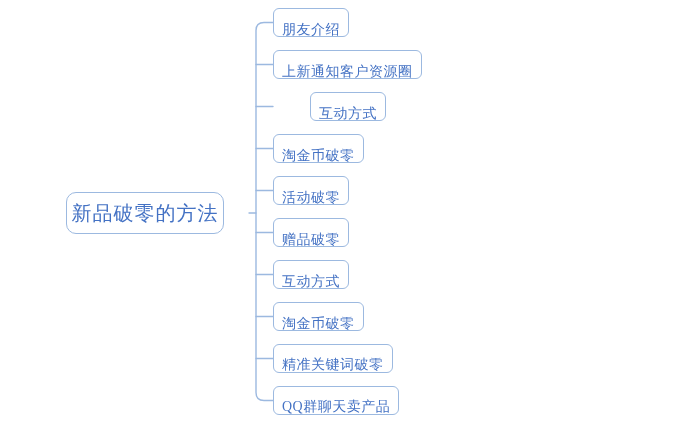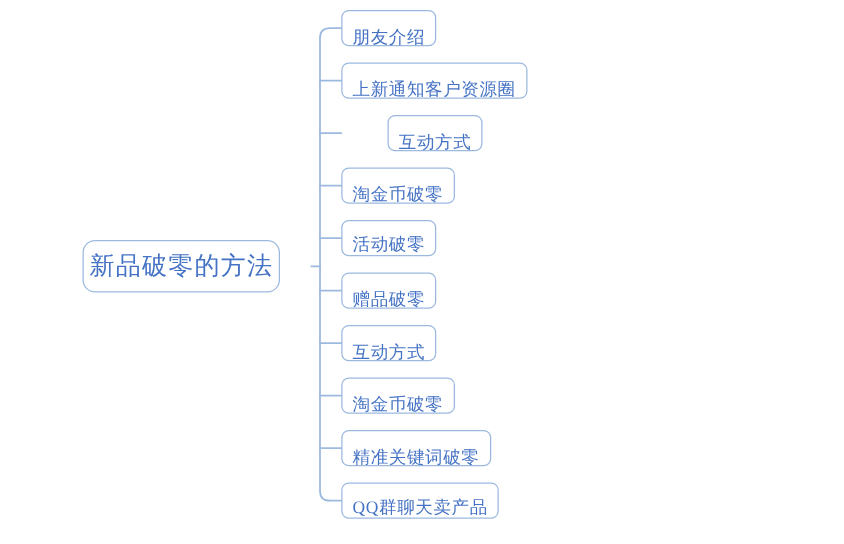--- a/index.html
+++ b/index.html
@@ -105,33 +105,33 @@
       </div>
       <div class="branch-node" style="top: 50px;">
         <span class="branch-label">上新通知客户资源圈</span>
       </div>
       <div class="branch-node" style="top: 92px; margin-left: 37px;">
         <span class="branch-label">互动方式</span>
       </div>
       <div class="branch-node" style="top: 134px;">
         <span class="branch-label">淘金币破零</span>
       </div>
-      <div class="branch-node" style="top: 176px; font-family: Liberation Mono, monospace;">
+      <div class="branch-node" style="top: 176px;">
         <span class="branch-label">活动破零</span>
       </div>
       <div class="branch-node" style="top: 218px;">
         <span class="branch-label">赠品破零</span>
       </div>
       <div class="branch-node" style="top: 260px;">
         <span class="branch-label">互动方式</span>
       </div>
       <div class="branch-node" style="top: 302px;">
         <span class="branch-label">淘金币破零</span>
       </div>
-      <div class="branch-node" style="top: 344px;">
+      <div class="branch-node" style="top: 344px; font-family: Liberation Serif, serif;">
         <span class="branch-label">精准关键词破零</span>
       </div>
       <div class="branch-node" style="top: 386px; font-family: Liberation Serif, serif;">
         <span class="branch-label">QQ群聊天卖产品</span>
       </div>
     </div>
 
 </div>
 
 </body></html>

